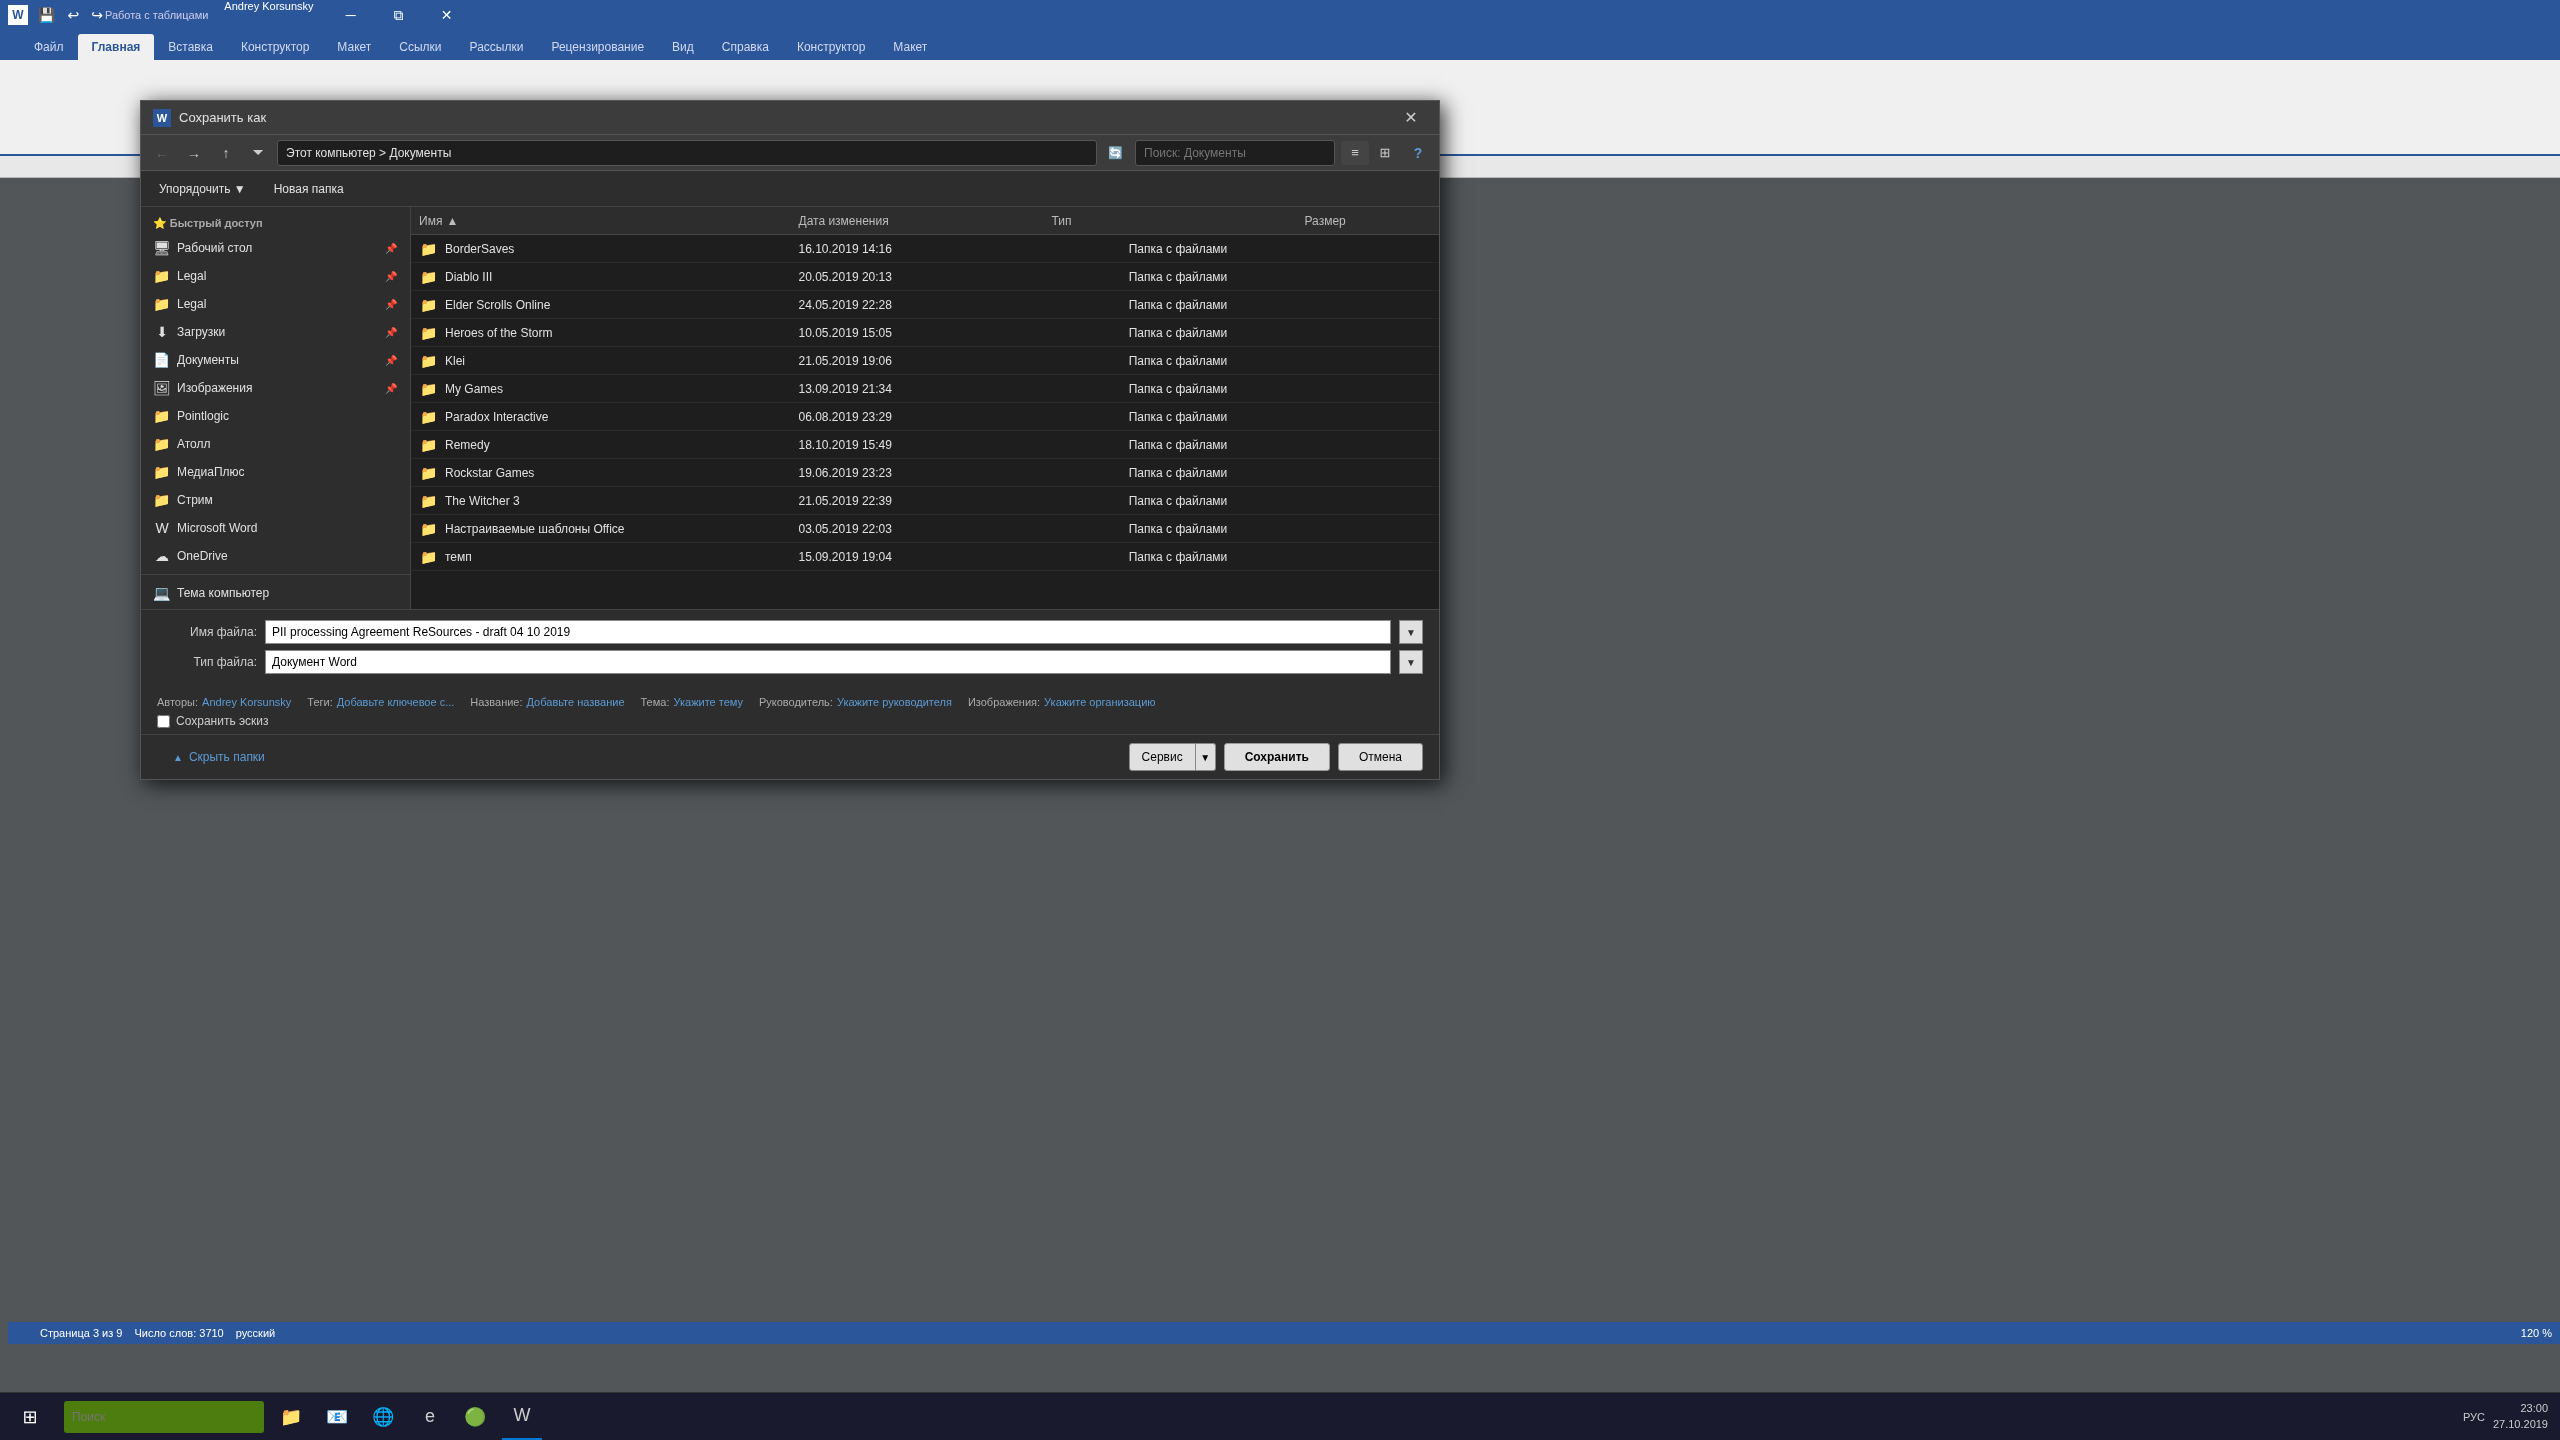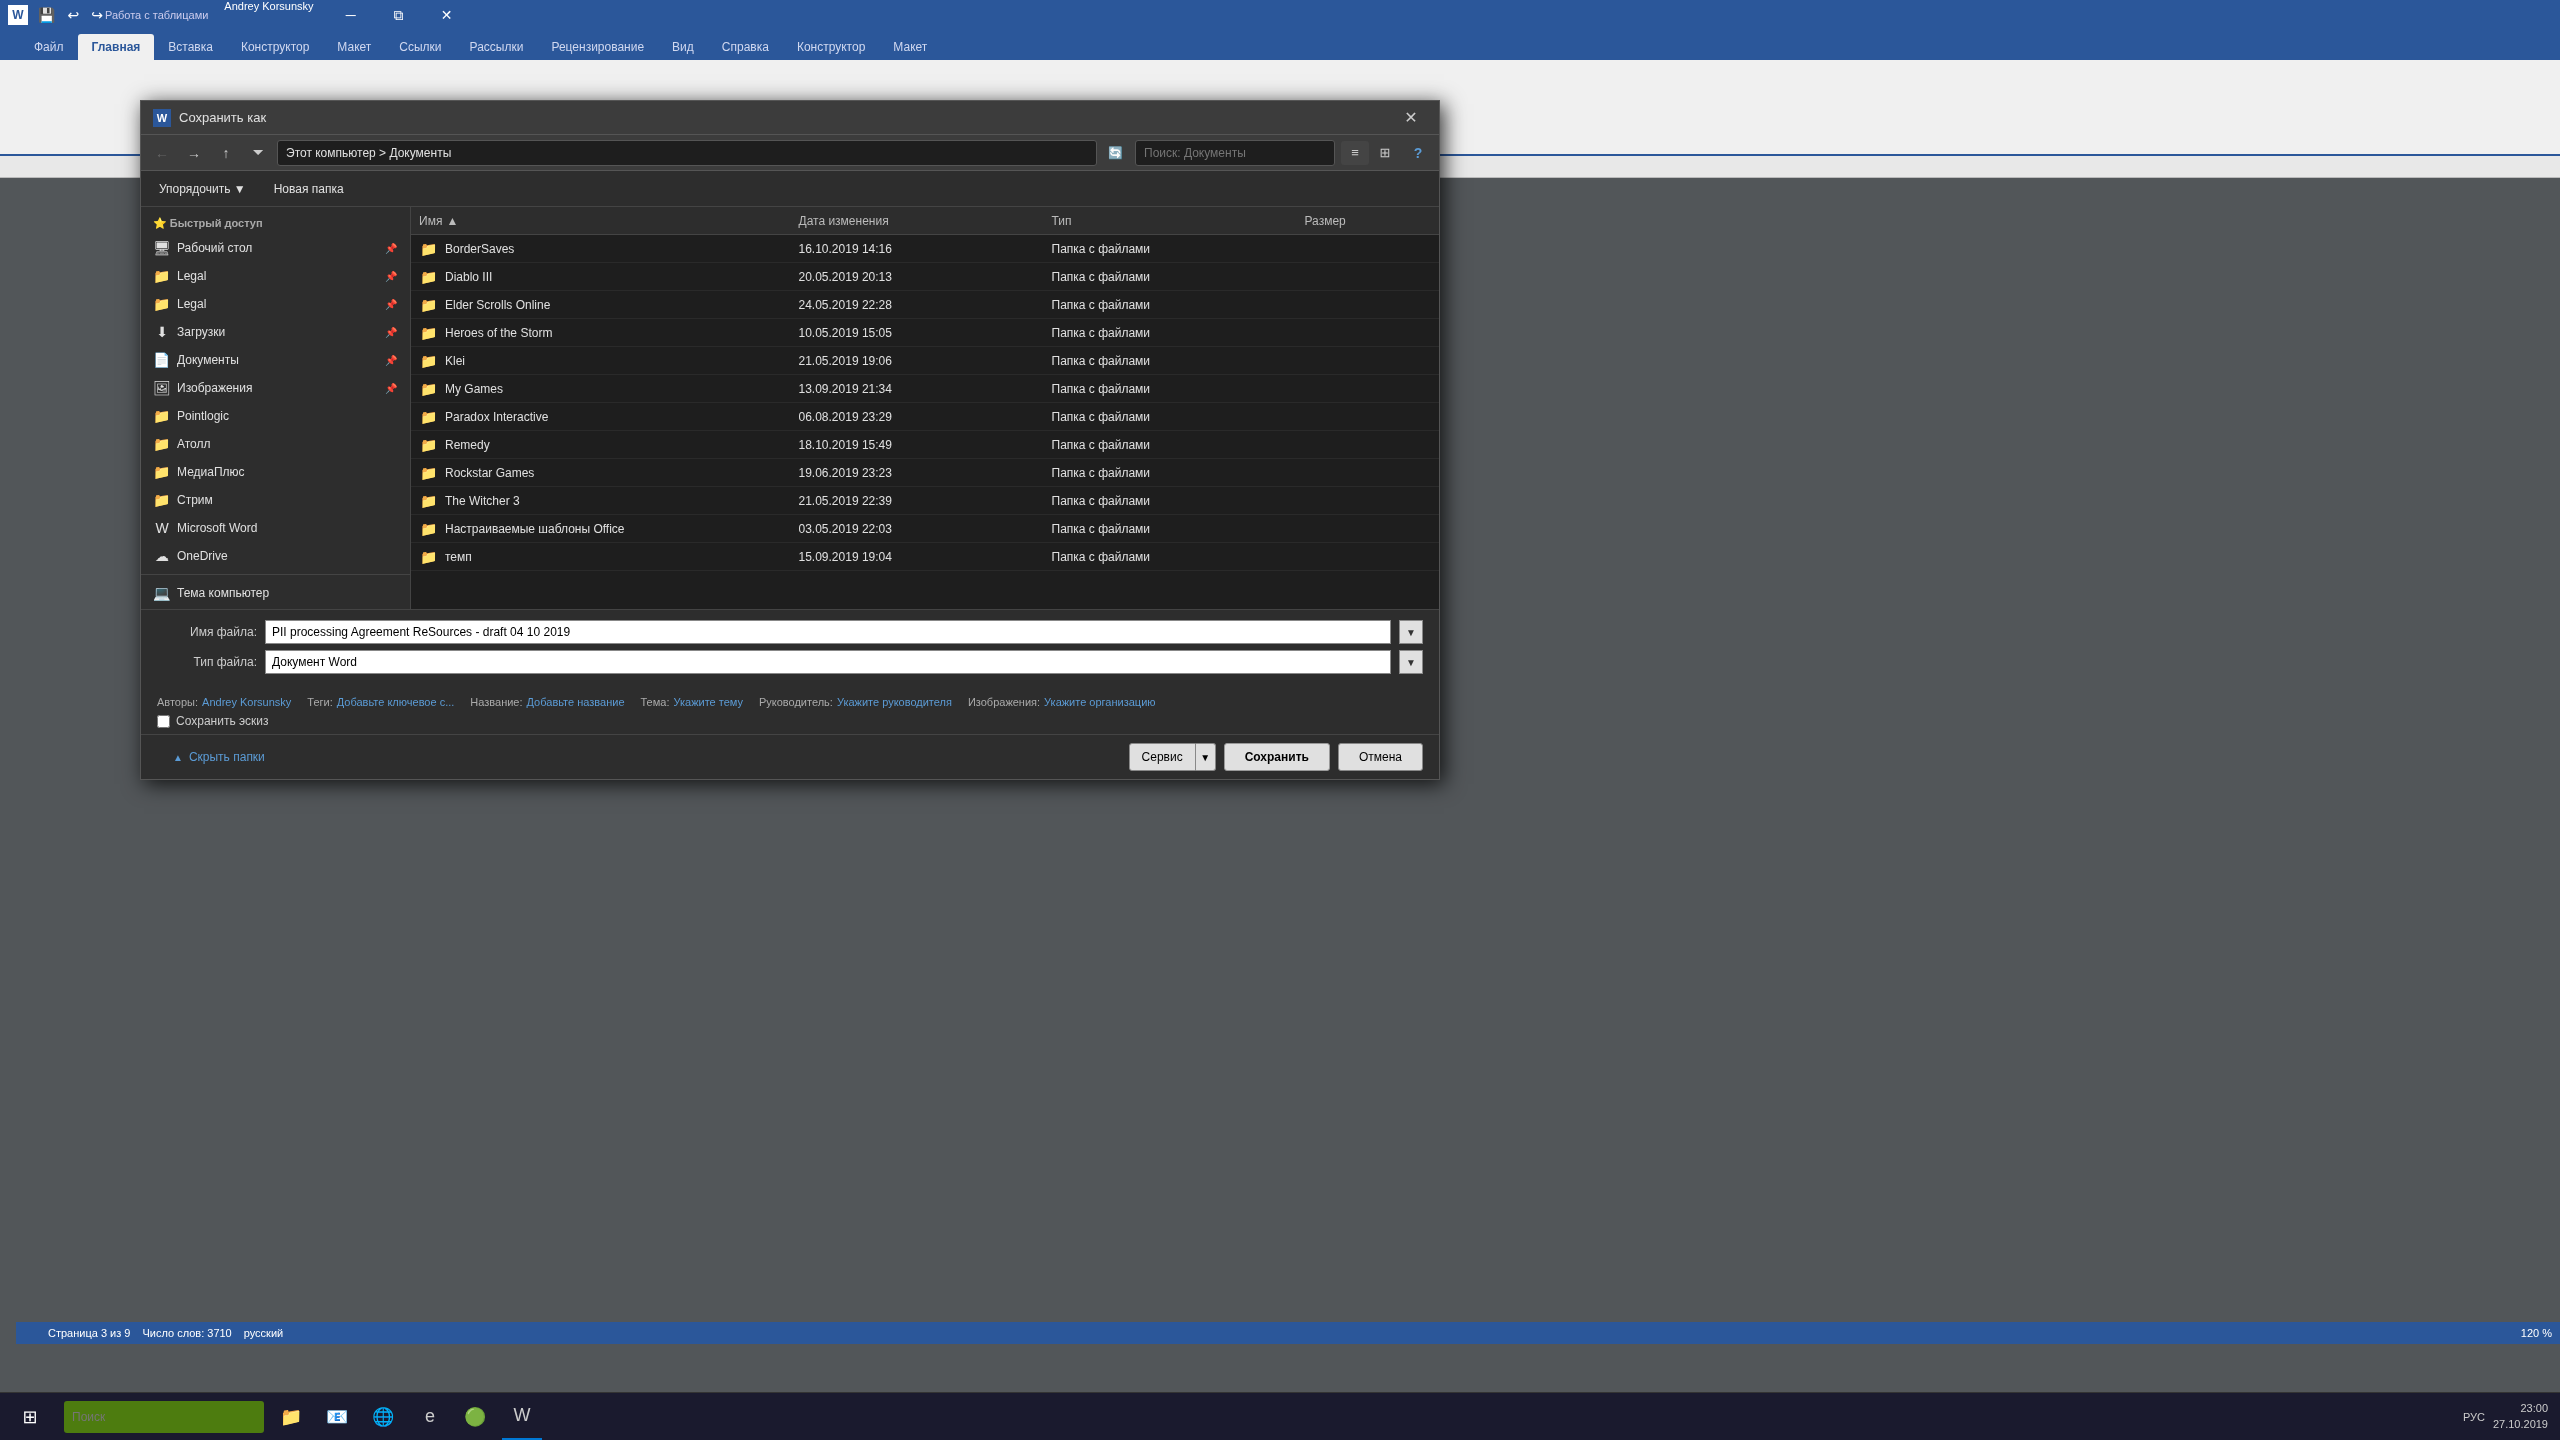--- a/index.html
+++ b/index.html
@@ -322,21 +322,21 @@
       font-size: 12px;
       color: #bbb;
       cursor: pointer;
       display: flex;
       align-items: center;
       gap: 4px;
       user-select: none;
     }
     .col-name { flex: 3; }
     .col-date { flex: 2; }
-    .col-type { flex: 2; }
+    .col-type { flex: 2; text-align: center; }
     .col-size { flex: 1; }
 
     .file-row {
       display: flex;
       align-items: center;
       height: 28px;
       padding: 0 8px;
       border-bottom: 1px solid #2a2a2a;
       cursor: pointer;
     }
@@ -590,21 +590,21 @@
         <div class="ribbon-tab">Конструктор</div>
         <div class="ribbon-tab">Макет</div>
       </div>
   </div>
 
   <div class="word-ribbon-content-area">
   </div>
 
   <div class="word-ruler" style="background:#e8e8e8;height:22px;border-bottom:1px solid #bbb;"></div>
 
-  <div class="word-statusbar" style="position:absolute;bottom:48px;left:16px;right:0;padding-left:32px;">
+  <div class="word-statusbar" style="position:absolute;bottom:48px;left:8px;right:0;padding-left:32px;">
     <span>Страница 3 из 9</span>
     <span style="margin:0 12px;">Число слов: 3710</span>
     <span>русский</span>
     <span style="margin-left:auto;">120 %</span>
   </div>
 </div>
 
 <div class="save-dialog">
 
   <div class="dialog-titlebar">

